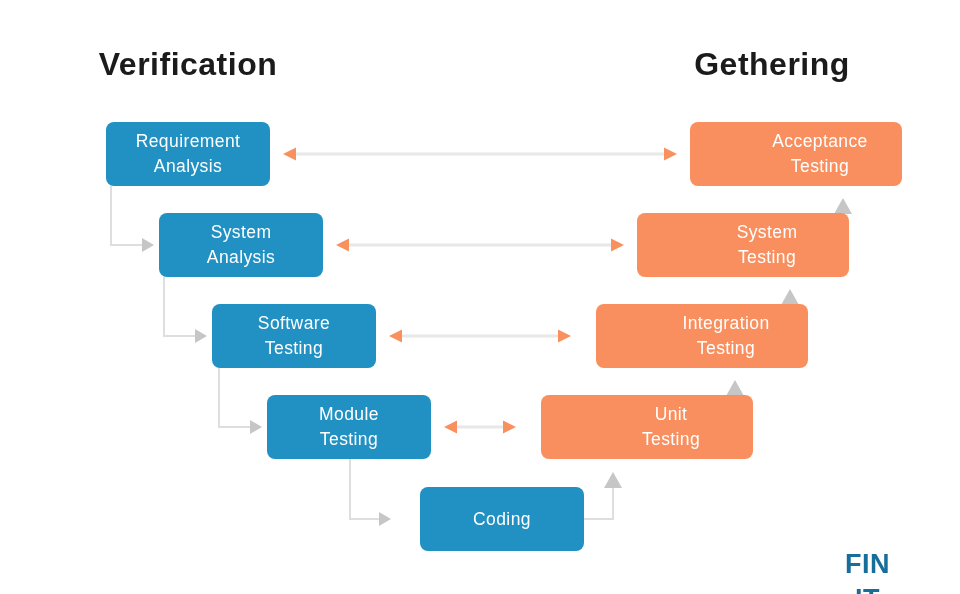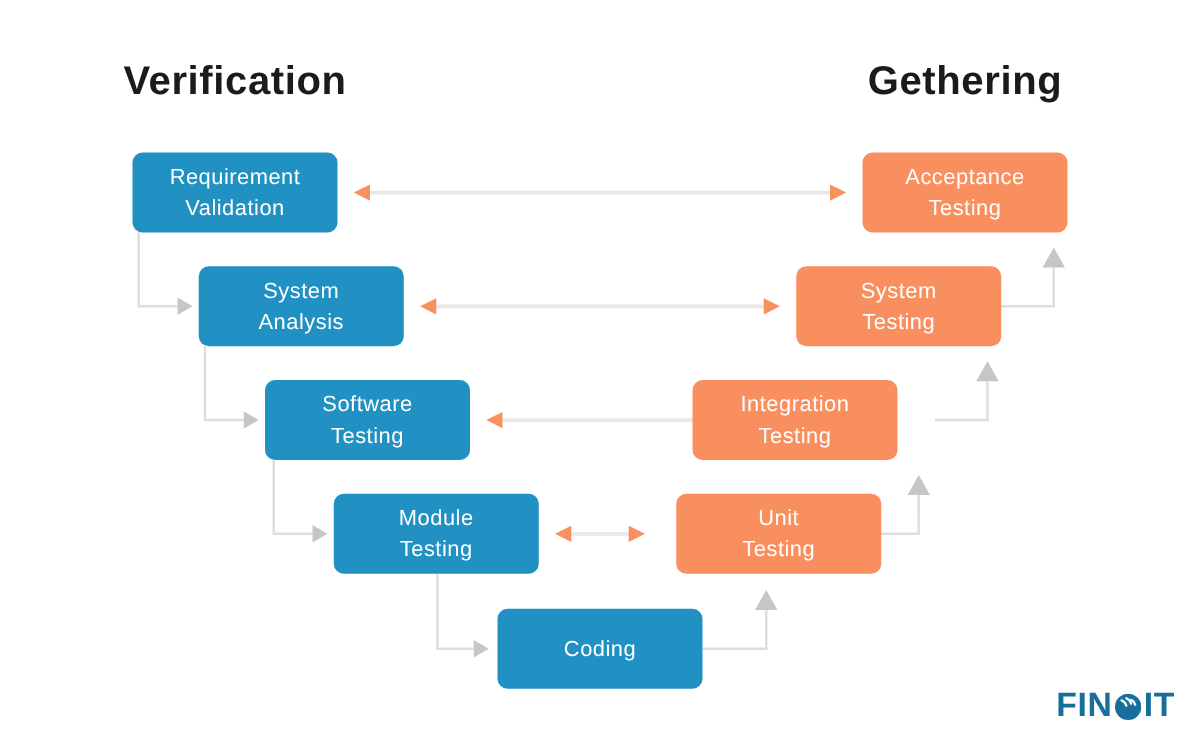--- a/index.html
+++ b/index.html
@@ -32,26 +32,27 @@
     color:var(--title-text);
   }
   .node{
     position:absolute;width:164px;height:64px;border-radius:8px;
     display:flex;align-items:center;justify-content:center;
     text-align:center;white-space:pre-line;
     color:var(--box-text);font-size:17.5px;line-height:25px;
     font-weight:500;letter-spacing:.4px;
   }
   .node.verification{background:var(--verification-box);}
-  .node.validation{background:var(--validation-box);}
+  .node.validation{background:var(--validation-box);padding-left:48px;}
   .logo{
     position:absolute;left:845px;top:549px;height:30px;
     display:flex;align-items:center;gap:1px;
     font-size:27px;font-weight:800;letter-spacing:.5px;
     color:var(--logo-color);
+    flex-direction:column;
   }
   .logo-circle{display:block;margin:2px 1px 0 1px;}
 </style>
 </head>
 <body>
 
 <div class="stage">
 
   <svg class="connector-layer" width="960" height="594" viewBox="0 0 960 594" aria-hidden="true">
 
@@ -108,34 +109,34 @@
     <g>
       <polyline class="cline" points="801,245 843,245 843,214"></polyline>
       <polygon class="chead" points="843,198 834,214 852,214"></polygon>
     </g>
   </svg>
 
   <div class="big-title" style="left:48px;top:46px">Verification</div>
   <div class="big-title" style="left:632px;top:46px">Gethering</div>
 
   <div class="node verification" style="left:106px;top:122px">Requirement
-Validation</div>
+Analysis</div>
   <div class="node verification" style="left:159px;top:213px">System
 Analysis</div>
   <div class="node verification" style="left:212px;top:304px">Software
 Testing</div>
   <div class="node verification" style="left:267px;top:395px">Module
 Testing</div>
-  <div class="node verification" style="left:398px;top:487px">Coding</div>
+  <div class="node verification" style="left:420px;top:487px">Coding</div>
 
   <div class="node validation" style="left:690px;top:122px">Acceptance
 Testing</div>
   <div class="node validation" style="left:637px;top:213px">System
 Testing</div>
-  <div class="node validation" style="left:554px;top:304px">Integration
+  <div class="node validation" style="left:596px;top:304px">Integration
 Testing</div>
   <div class="node validation" style="left:541px;top:395px">Unit
 Testing</div>
 
   <div class="logo">
     <span>FIN</span>
     <svg class="logo-circle" width="21" height="21" viewBox="0 0 22 22" aria-hidden="true">
       <circle cx="11" cy="11" r="11" fill="var(--logo-color)"></circle>
       <path d="M5.5,5.5 q3,1 4,4.5" fill="none" stroke="#ffffff" stroke-width="1.9" stroke-linecap="round"></path>
       <path d="M9.5,3.8 q3,1 4,4.5" fill="none" stroke="#ffffff" stroke-width="1.9" stroke-linecap="round"></path>

